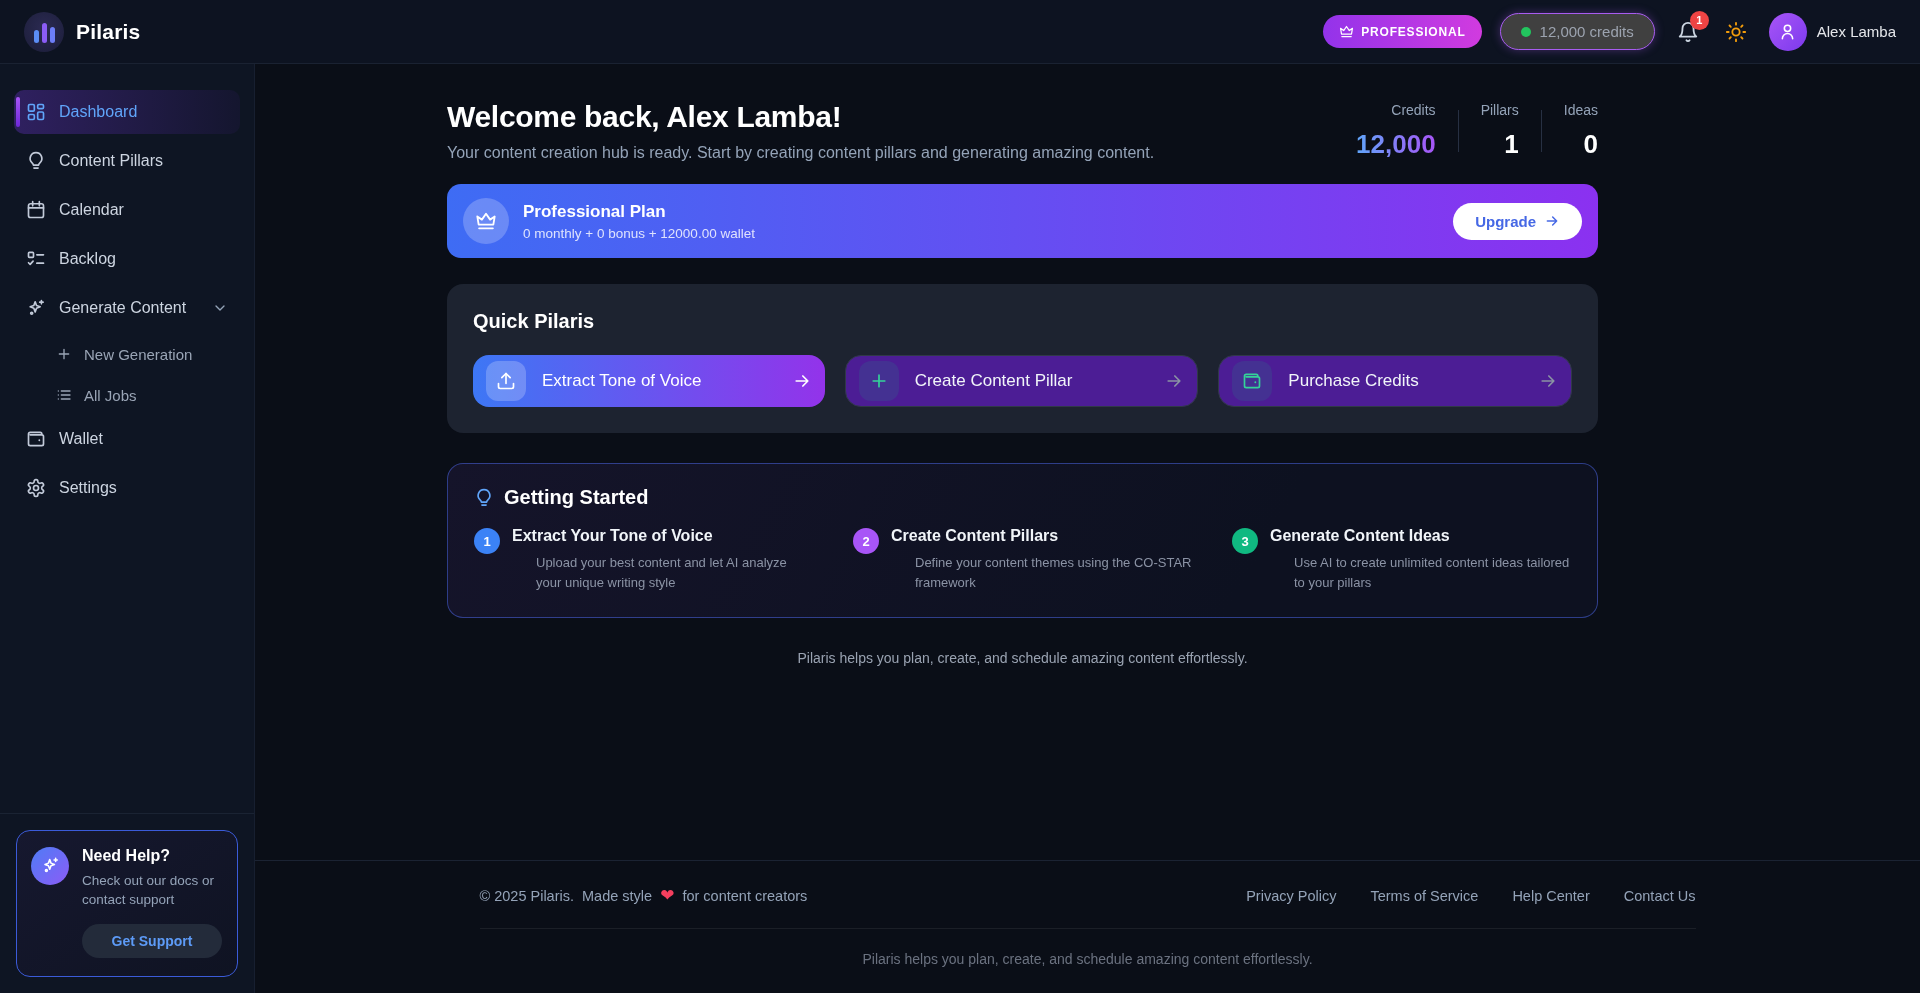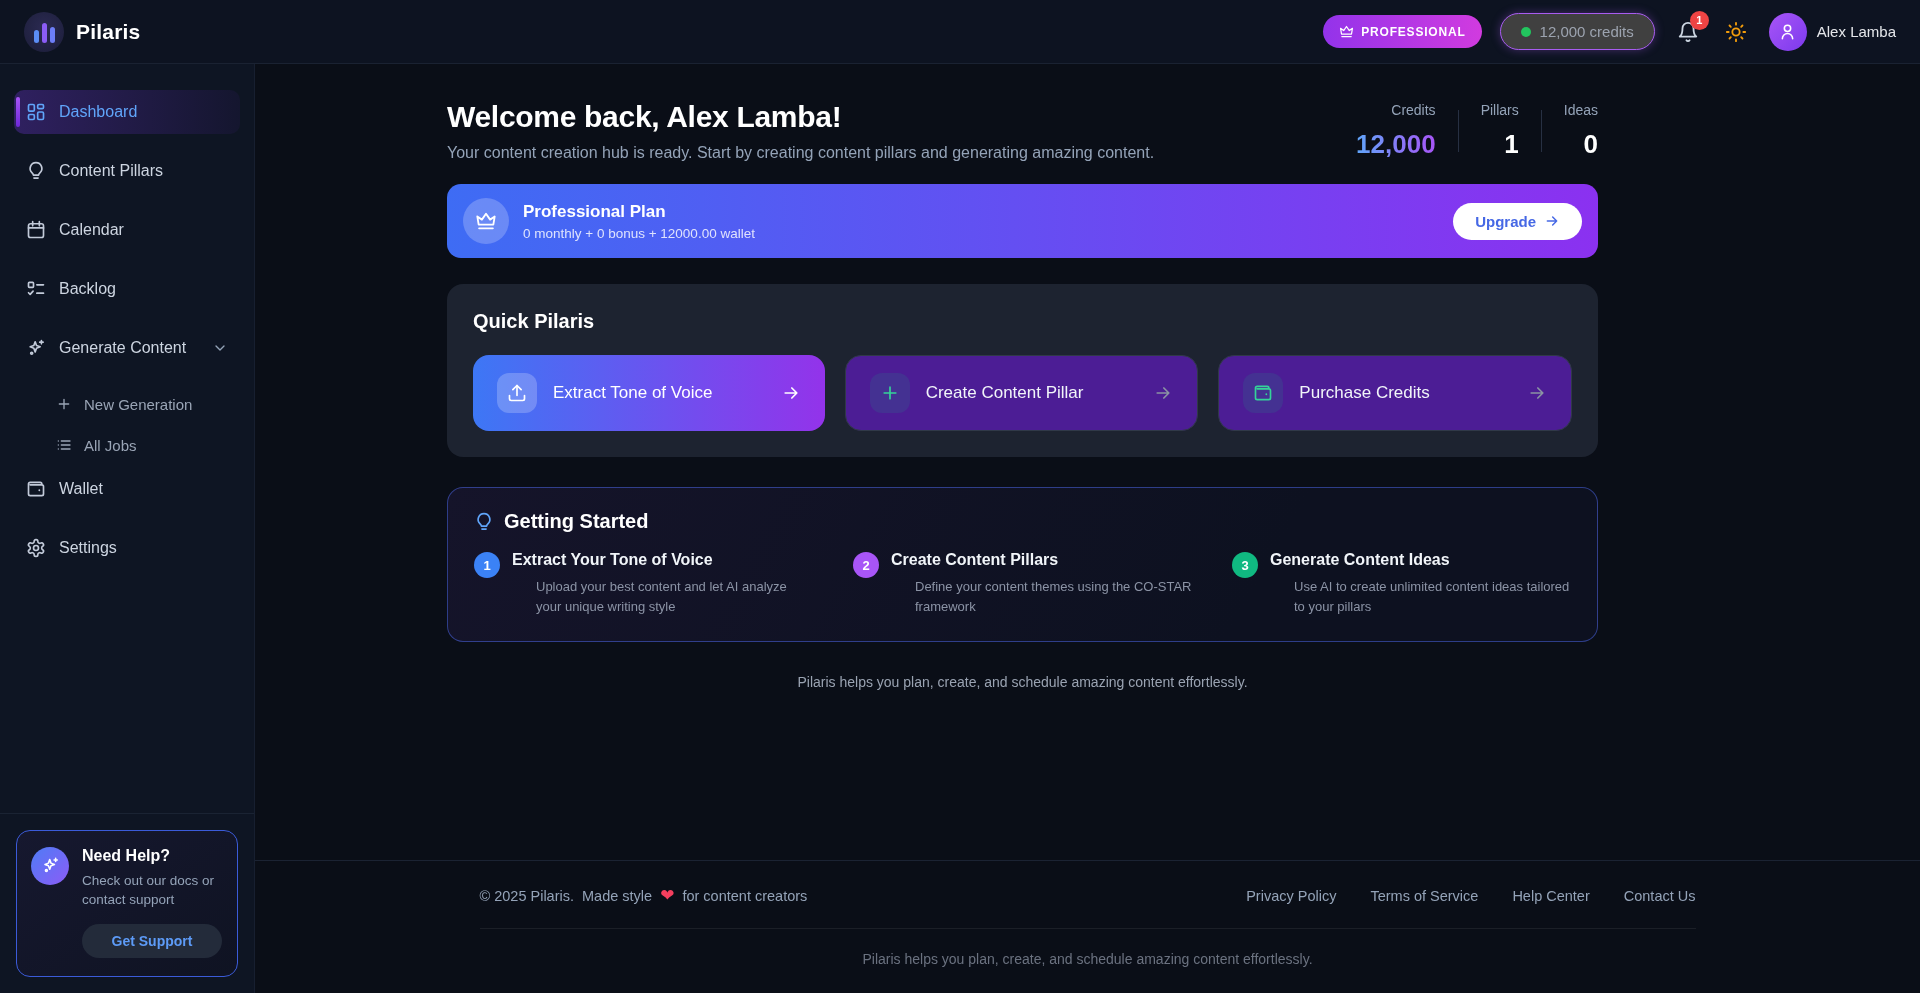--- a/index.html
+++ b/index.html
@@ -62,21 +62,21 @@
   .layout { display:flex; height:929px; }
 
   
   .sidebar {
     width:255px; background:#0e1523; border-right:1px solid #171f30;
     position:relative; flex-shrink:0;
   }
   .nav { padding:26px 14px 0 14px; }
   .nav-item {
     display:flex; align-items:center; gap:13px;
-    height:44px; padding:0 12px; margin-bottom:15px;
+    height:44px; padding:0 12px; margin-bottom:5px;
     border-radius:10px; font-size:16px; color:#cdd5e1; cursor:pointer;
     position:relative;
   }
   .nav-item.active {
     background:linear-gradient(90deg, rgba(124,58,237,.30), rgba(76,29,149,.10));
     color:#60a5fa;
   }
   .nav-item.active .active-bar {
     position:absolute; left:2px; top:7px; bottom:7px; width:4px; border-radius:3px;
     background:linear-gradient(180deg,#a855f7,#6d28d9);
@@ -148,22 +148,22 @@
     margin-left:auto; display:flex; align-items:center; gap:8px;
     background:#fff; color:#4668e5; border:none; border-radius:999px;
     padding:10px 22px; font-size:15px; font-weight:bold; cursor:pointer;
     font-family:inherit;
   }
 
   .qa-panel { margin-top:26px; background:#1d2330; border-radius:16px; padding:26px; }
   .qa-title { font-size:20px; font-weight:bold; color:#fff; margin-bottom:22px; }
   .qa-row { display:flex; gap:20px; }
   .qa-btn {
-    flex:1; height:76px; border-radius:16px; border:none; cursor:pointer;
-    display:flex; align-items:center; gap:16px; padding:0 24px;
+    flex:1; height:52px; border-radius:16px; border:none; cursor:pointer;
+    display:flex; align-items:center; gap:16px; padding:0 13px;
     font-family:inherit; font-size:17px; text-align:left;
   }
   .qa-btn.gradient { background:linear-gradient(90deg,#3d77f5,#9333ea); color:#fff; }
   .qa-btn.dark { background:#4c1d95; border:1px solid #303948; color:#f1f5f9; }
   .qa-icon {
     width:40px; height:40px; border-radius:12px; flex-shrink:0;
     display:flex; align-items:center; justify-content:center;
   }
   .qa-btn.gradient .qa-icon { background:rgba(255,255,255,.22); color:#fff; }
   .qa-btn.dark .qa-icon { background:rgba(16,185,129,.13); color:#34d399; }

